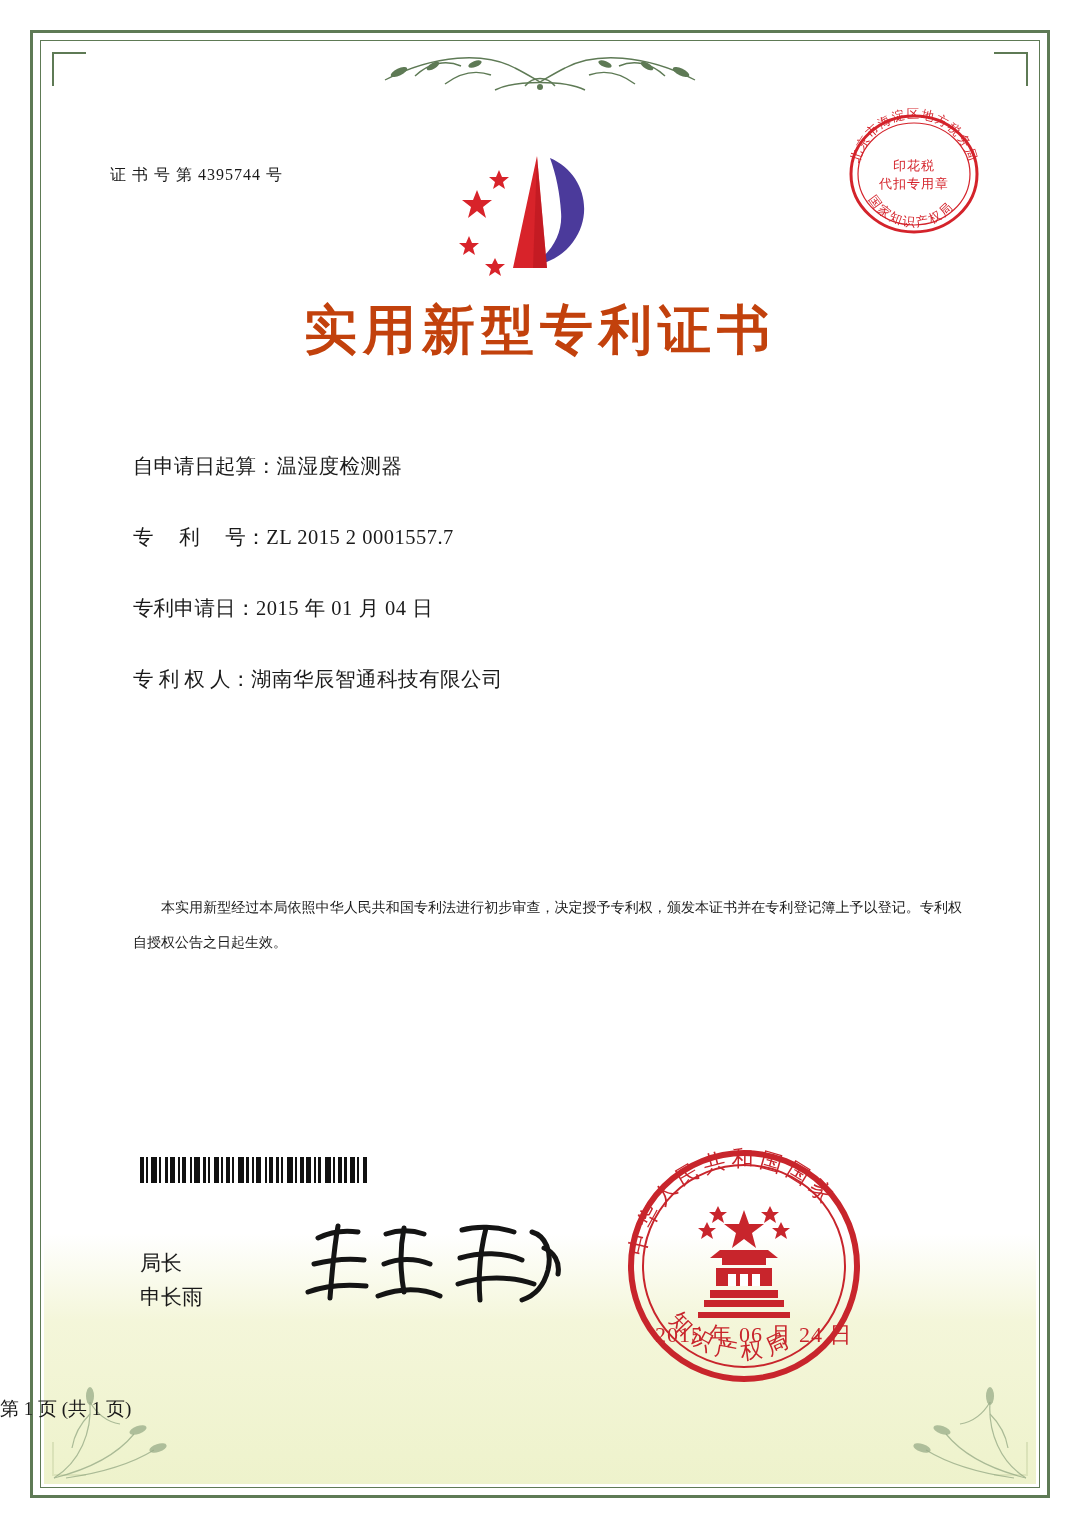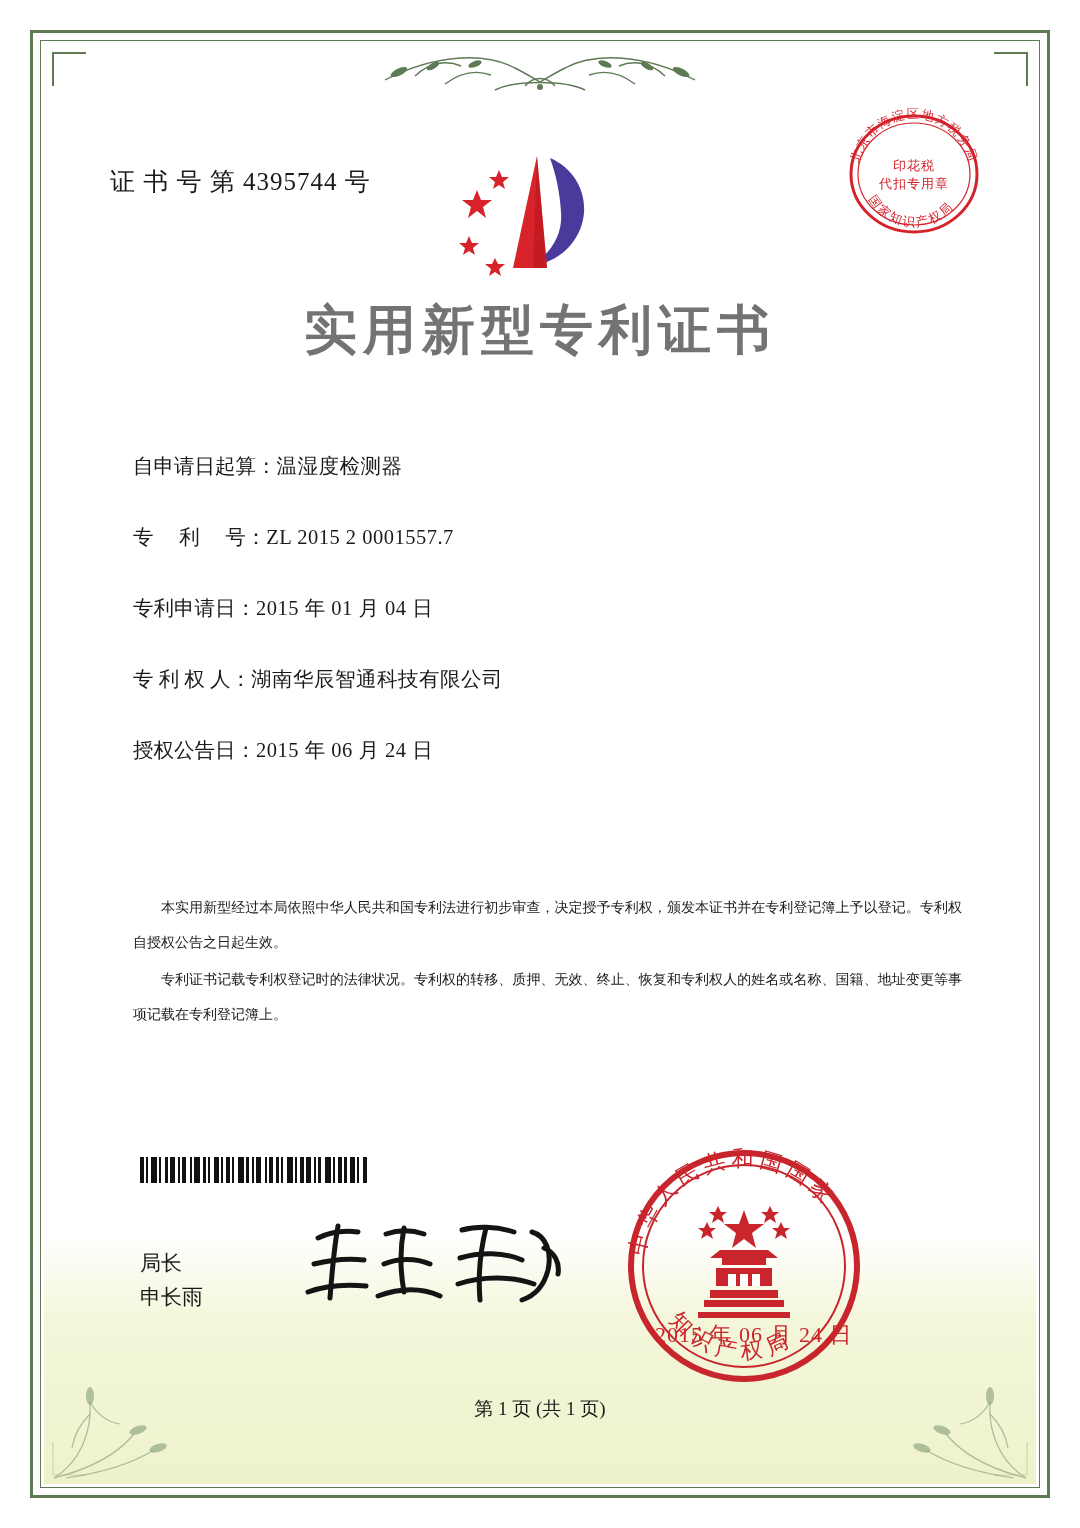--- a/index.html
+++ b/index.html
@@ -58,21 +58,21 @@
     position:absolute;
     bottom:46px;
     width:150px;height:120px;
     opacity:.85;
   }
   .bottom-flourish.left{left:50px;}
   .bottom-flourish.right{right:50px;}
   .cert-no{
     position:absolute;
     left:110px;top:165px;
-    font-size:25px;
+    font-size:16px;
     letter-spacing:1px;
     font-family:"Liberation Serif", serif;
   }
   .logo{
     position:absolute;
     left:455px;top:150px;
     width:160px;height:135px;
   }
   .stamp-tax{
     position:absolute;
@@ -80,21 +80,21 @@
     width:148px;height:148px;
   }
   .title{
     position:absolute;
     left:0;right:0;top:295px;
     text-align:center;
     font-size:53px;
     font-weight:bold;
     letter-spacing:6px;
     font-family:"DejaVu Serif", serif;
-    color:#737373;
+    color:#c2410c;
   }
   .fields{
     position:absolute;
     left:133px;right:100px;top:452px;
     font-size:20.5px;
   }
   .field{
     margin-bottom:43px;
     white-space:nowrap;
   }
@@ -141,21 +141,21 @@
     position:absolute;
     left:655px;top:1320px;
     font-size:22px;
     color:#c8252c;
     letter-spacing:1px;
     font-family:"Liberation Serif", serif;
   }
   .page-num{
     position:absolute;
     left:0;right:0;top:1396px;
-    text-align:center;
+    text-align:left;
     font-size:19px;
   }
 </style>
 </head>
 <body>
 
 <div class="page">
 
   <div class="border-outer"></div>
   <div class="border-inner"></div>
@@ -227,28 +227,24 @@
     </div>
     <div class="field">
       <span class="lbl">专　 利　 号：</span><span class="val">ZL 2015 2 0001557.7</span>
     </div>
     <div class="field">
       <span class="lbl">专利申请日：</span><span class="val">2015 年 01 月 04 日</span>
     </div>
     <div class="field">
       <span class="lbl">专 利 权 人：</span><span class="val">湖南华辰智通科技有限公司</span>
     </div>
-    <div class="field">
-      <span class="lbl">授权公告日：</span><span class="val">2015 年 06 月 24 日</span>
-    </div>
   </div>
 
   <div class="paras">
     <p>本实用新型经过本局依照中华人民共和国专利法进行初步审查，决定授予专利权，颁发本证书并在专利登记簿上予以登记。专利权自授权公告之日起生效。</p>
-    <p>专利证书记载专利权登记时的法律状况。专利权的转移、质押、无效、终止、恢复和专利权人的姓名或名称、国籍、地址变更等事项记载在专利登记簿上。</p>
   </div>
 
   <div class="bottom-tint"></div>
   <svg class="bottom-flourish left" viewBox="0 0 150 120">
     <g fill="none" stroke="#8aa07c" stroke-width="1.2" opacity=".8">
       <path d="M4 116 C30 100 42 70 40 40"></path>
       <path d="M4 116 C36 108 66 94 84 72"></path>
       <path d="M16 116 C44 112 78 104 104 88"></path>
       <path d="M40 40 C48 54 58 60 70 62"></path>
       <path d="M40 52 C30 62 24 74 22 86"></path>

